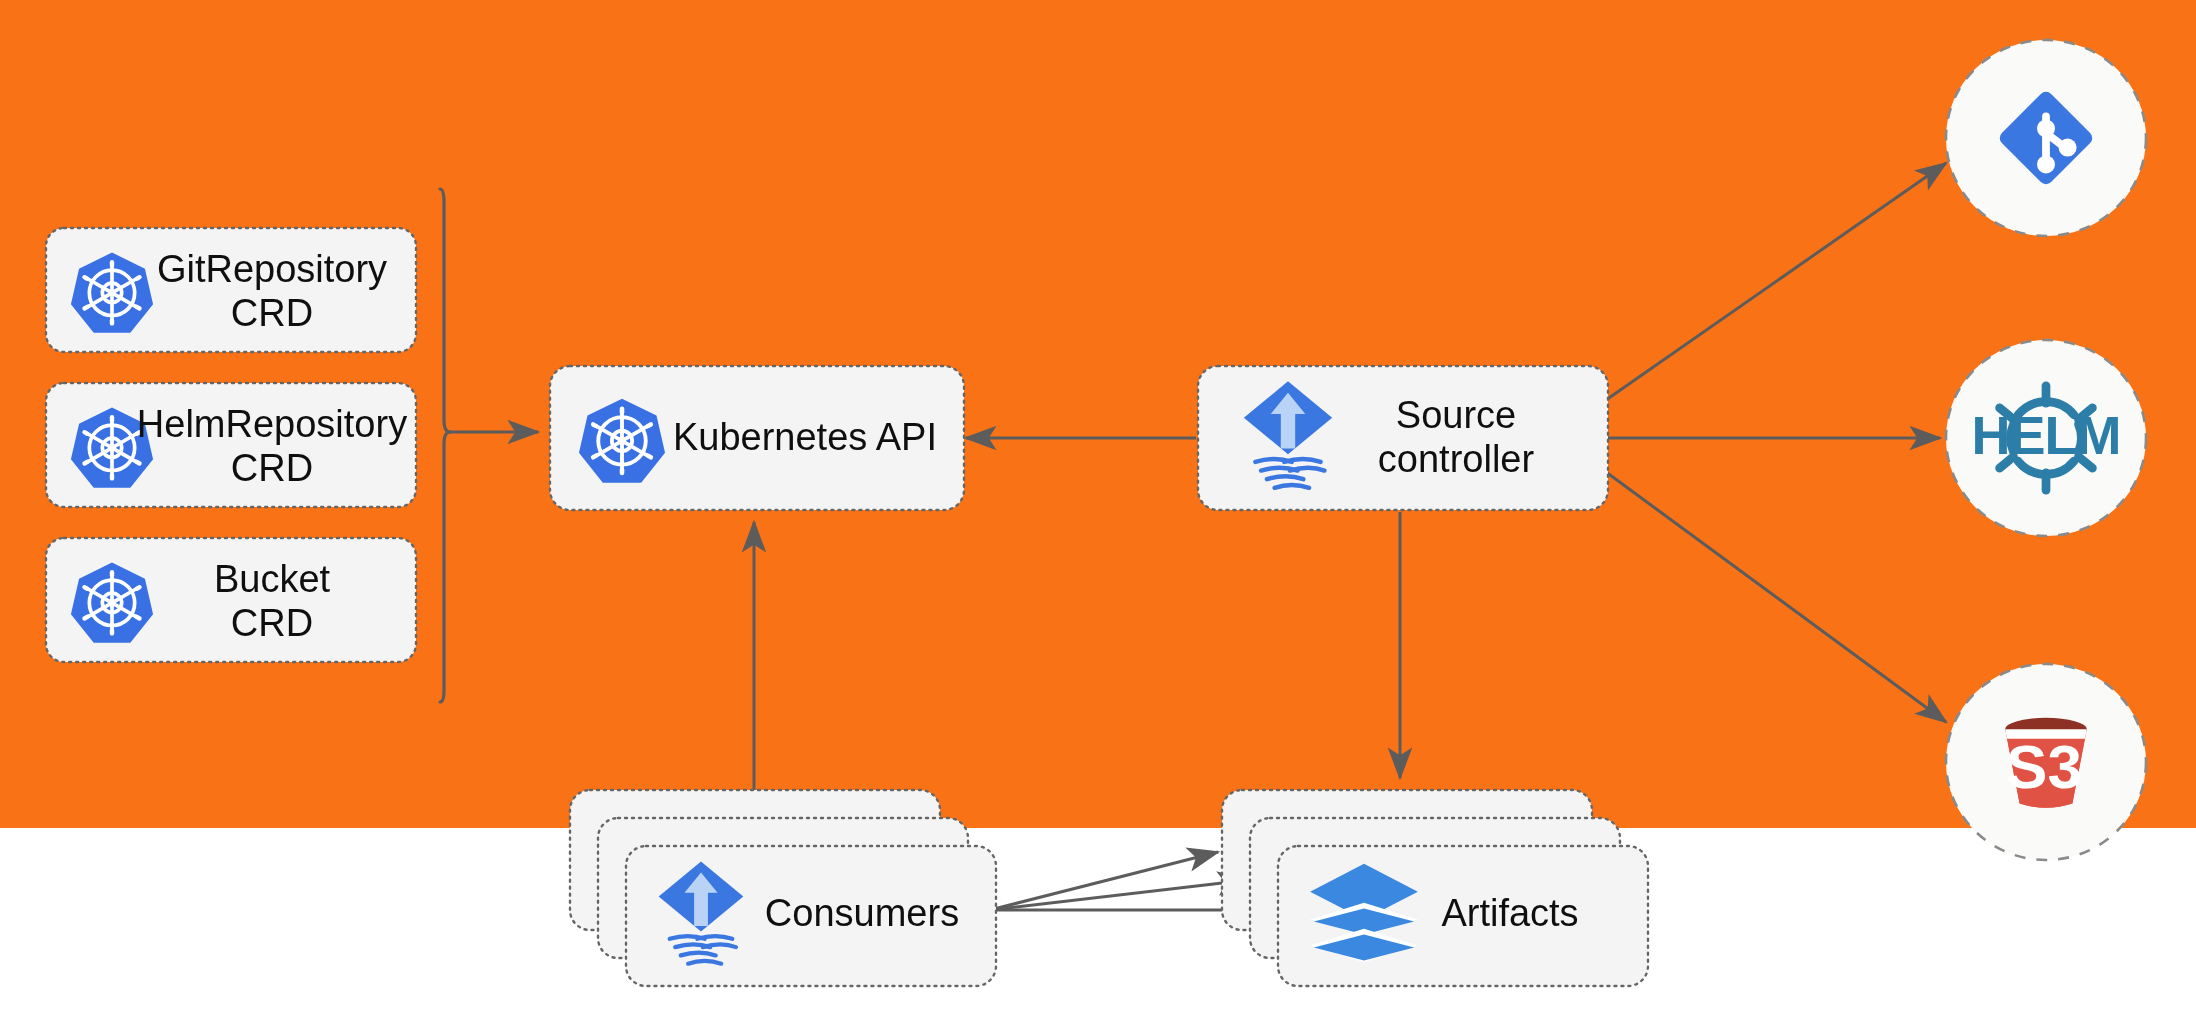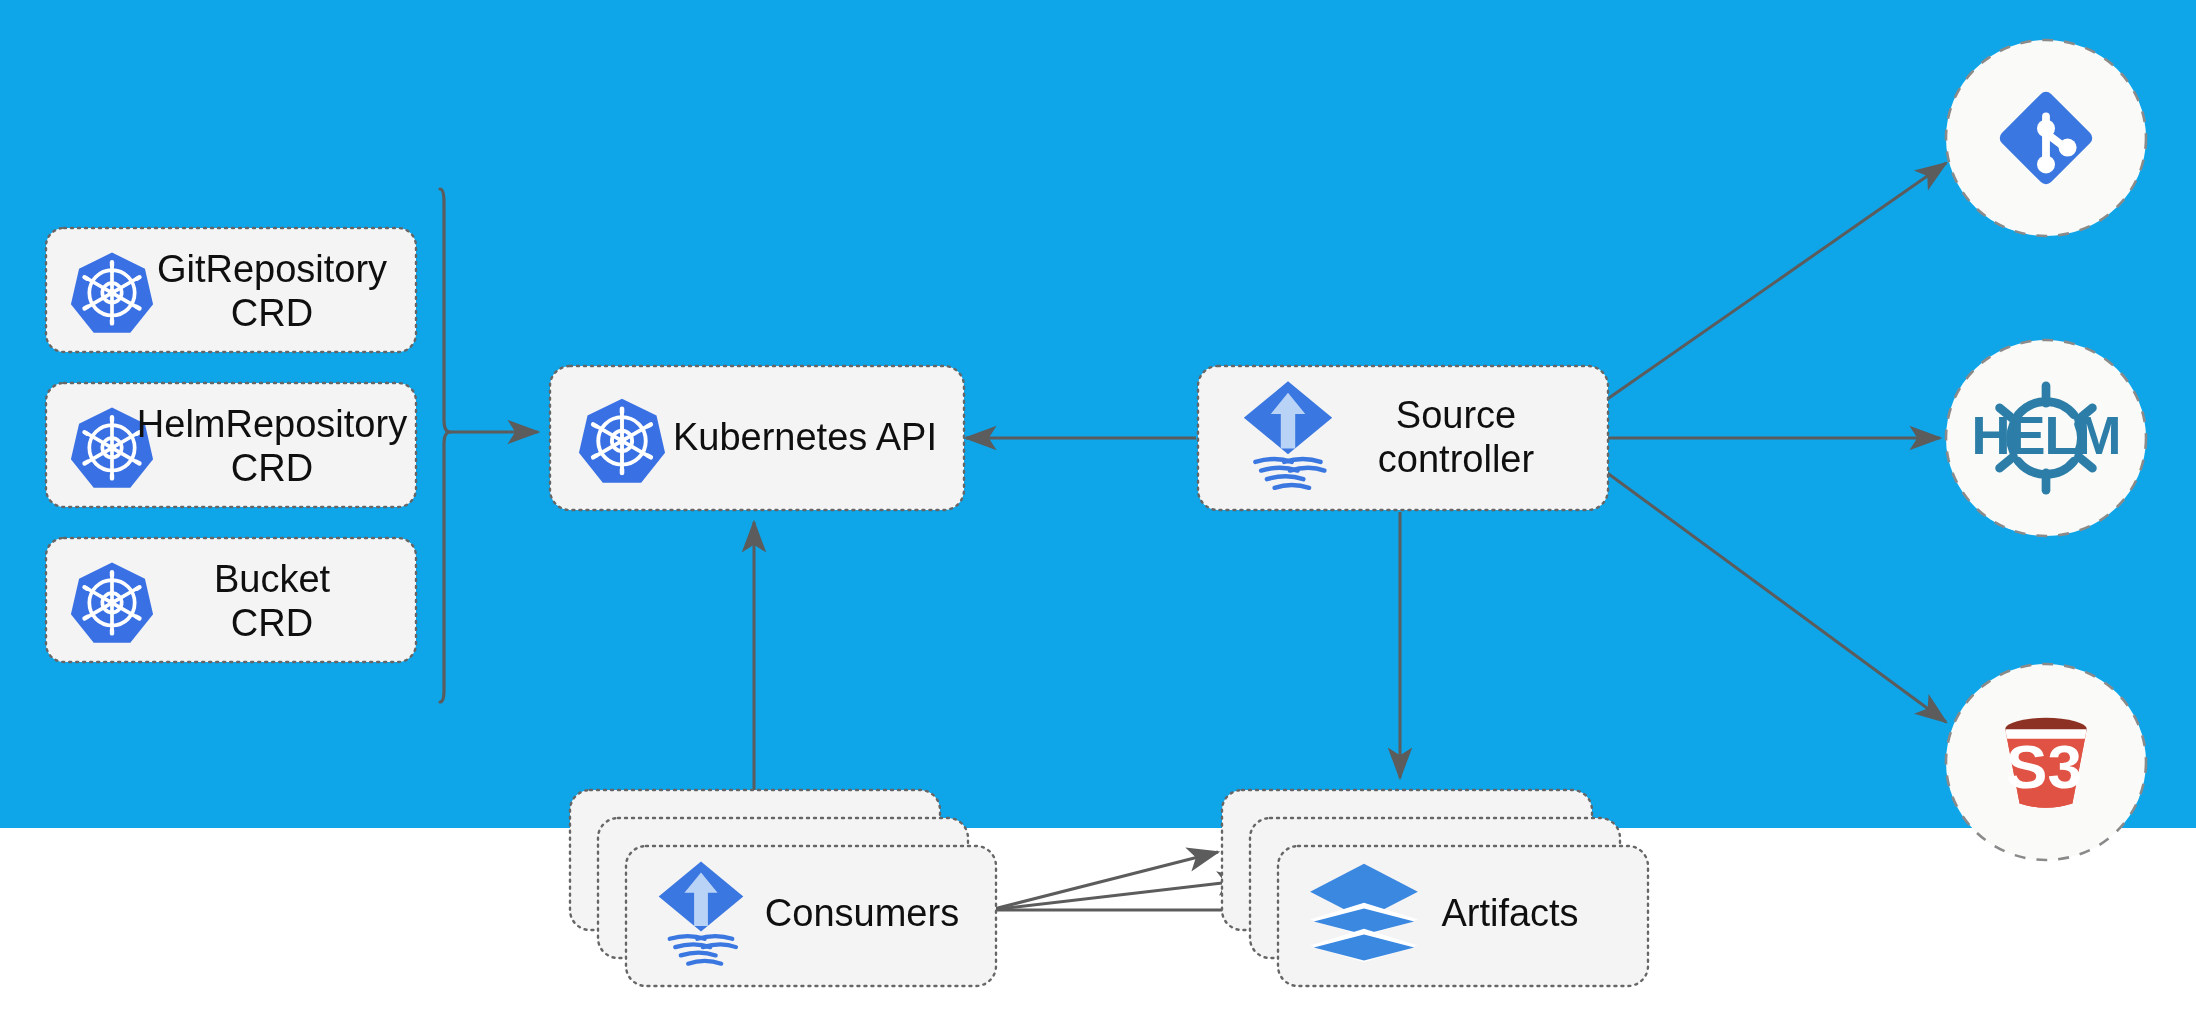--- a/index.html
+++ b/index.html
@@ -10,21 +10,21 @@
   body {
     font-family: "Liberation Sans", sans-serif;
     width: 2196px;
     height: 1030px;
     overflow: hidden;
   }
   #diagram-root {
     position: relative;
     width: 2196px;
     height: 828px;
-    background: #0ea5e9;
+    background: #f97316;
   }
   svg.canvas {
     position: absolute;
     top: 0;
     left: 0;
     width: 2196px;
     height: 1030px;
   }
   .node-label {
     font-family: "Liberation Sans", sans-serif;

